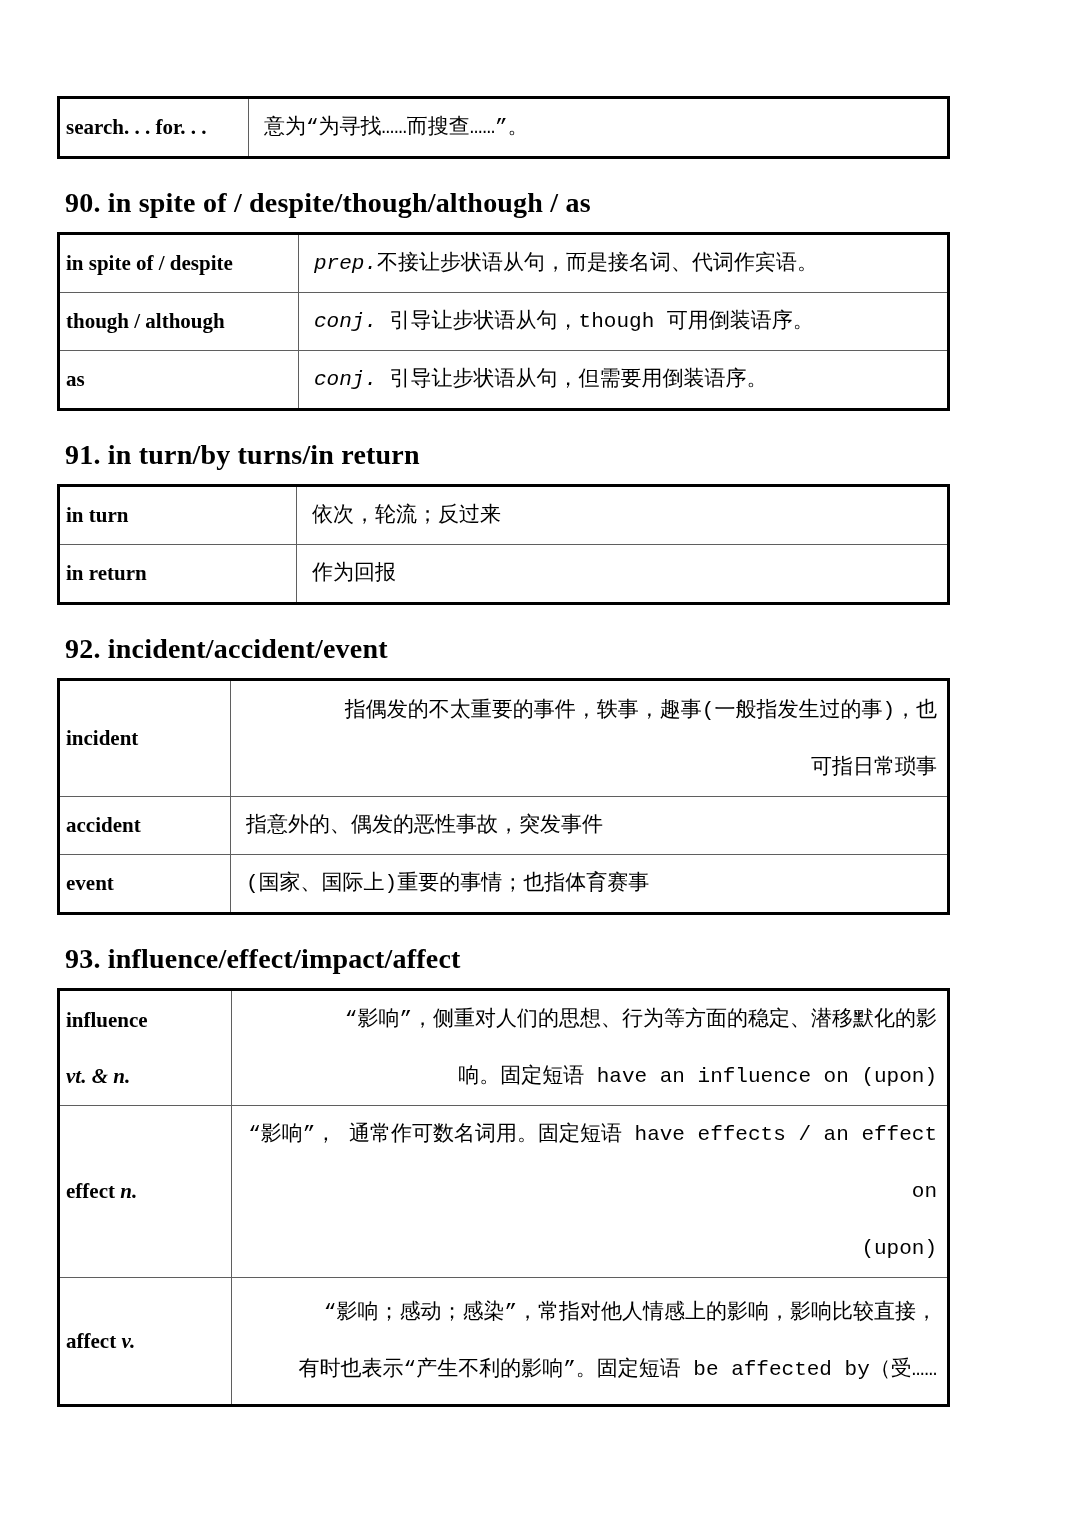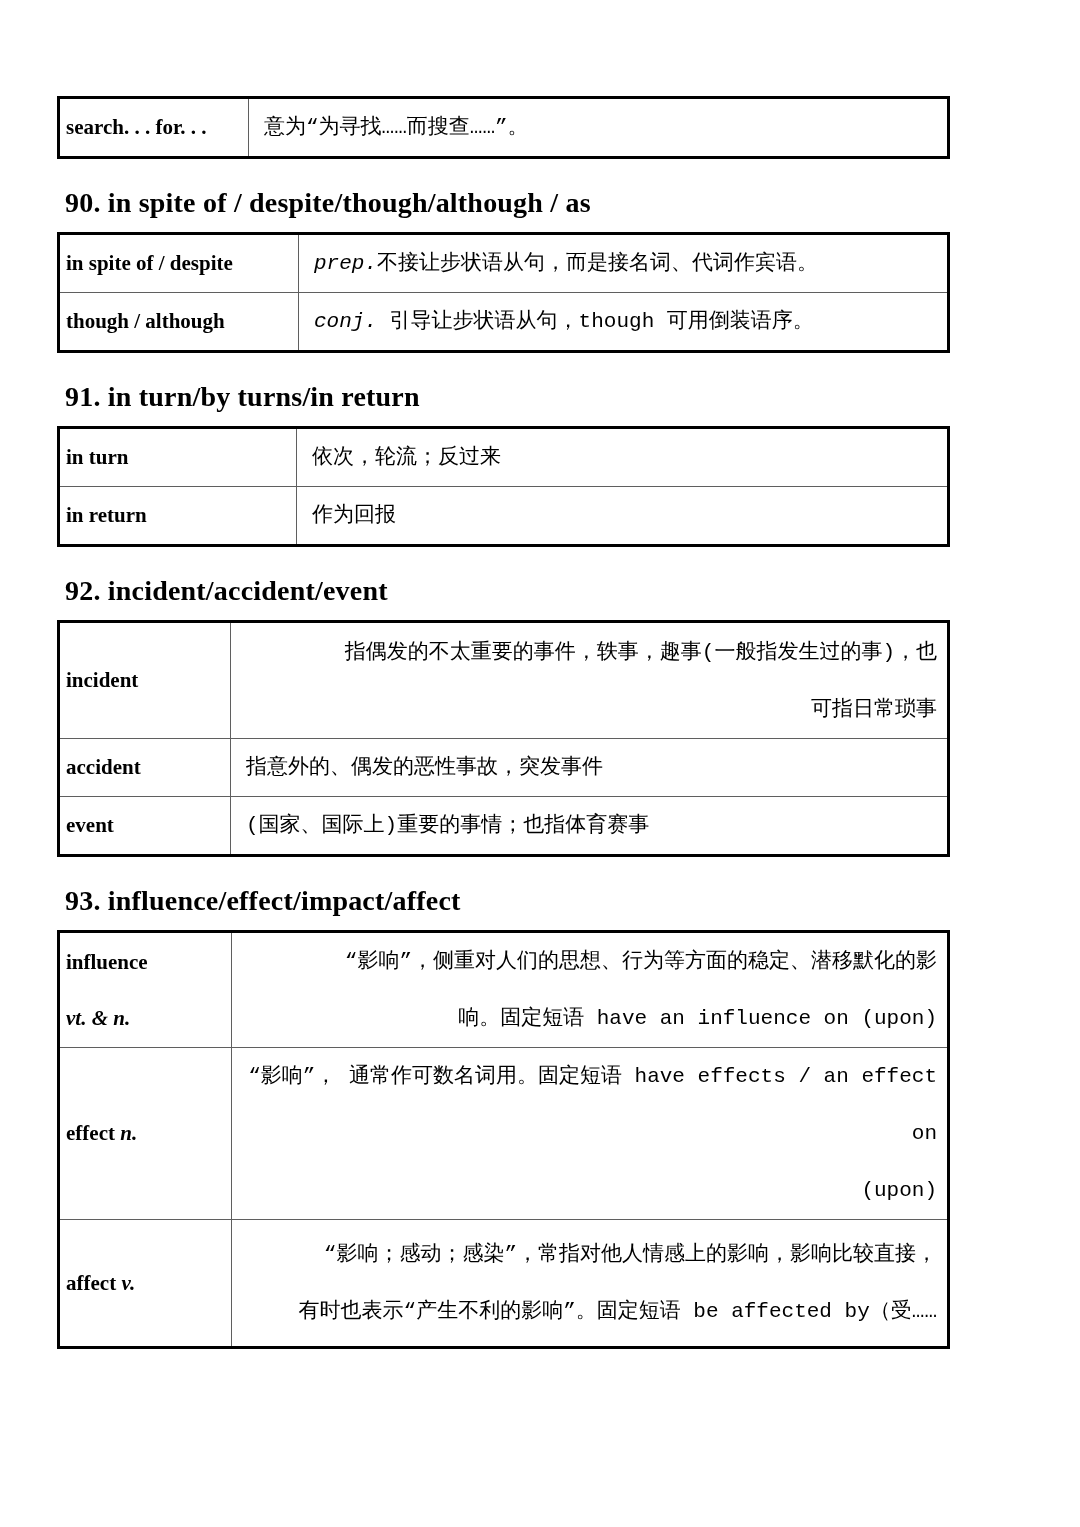--- a/index.html
+++ b/index.html
@@ -81,20 +81,24 @@
       </colgroup>
     <tbody>
         <tr class="h58">
       <td class="term-cell">in spite of / despite</td>
       <td class="def-cell"><i class="pos">prep.</i><span>不接让步状语从句，而是接名词、代词作宾语。</span></td>
     </tr>
     <tr class="h58">
       <td class="term-cell">though / although</td>
       <td class="def-cell"><i class="pos">conj.</i><span> 引导让步状语从句，though 可用倒装语序。</span></td>
     </tr>
+    <tr class="h58">
+      <td class="term-cell">as</td>
+      <td class="def-cell"><i class="pos">conj.</i><span> 引导让步状语从句，但需要用倒装语序。</span></td>
+    </tr>
   </tbody>
     </table>
 
   <div class="section-heading">91. in turn/by turns/in return</div>
   <table class="vocab">
     <colgroup>
         <col style="width:238px">
         <col>
       </colgroup>
     <tbody>

